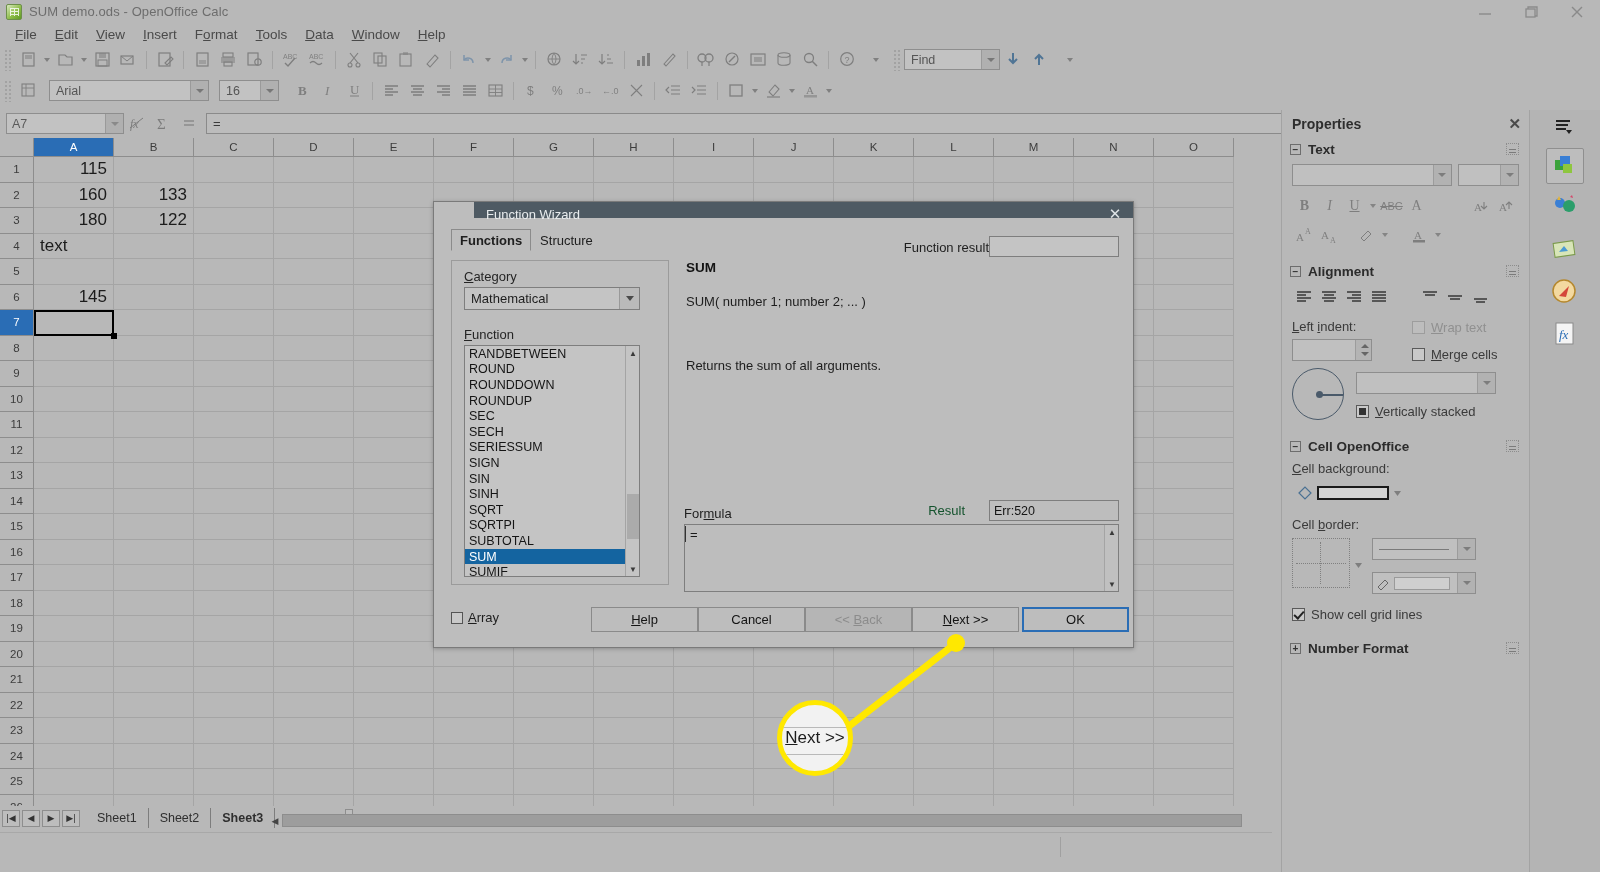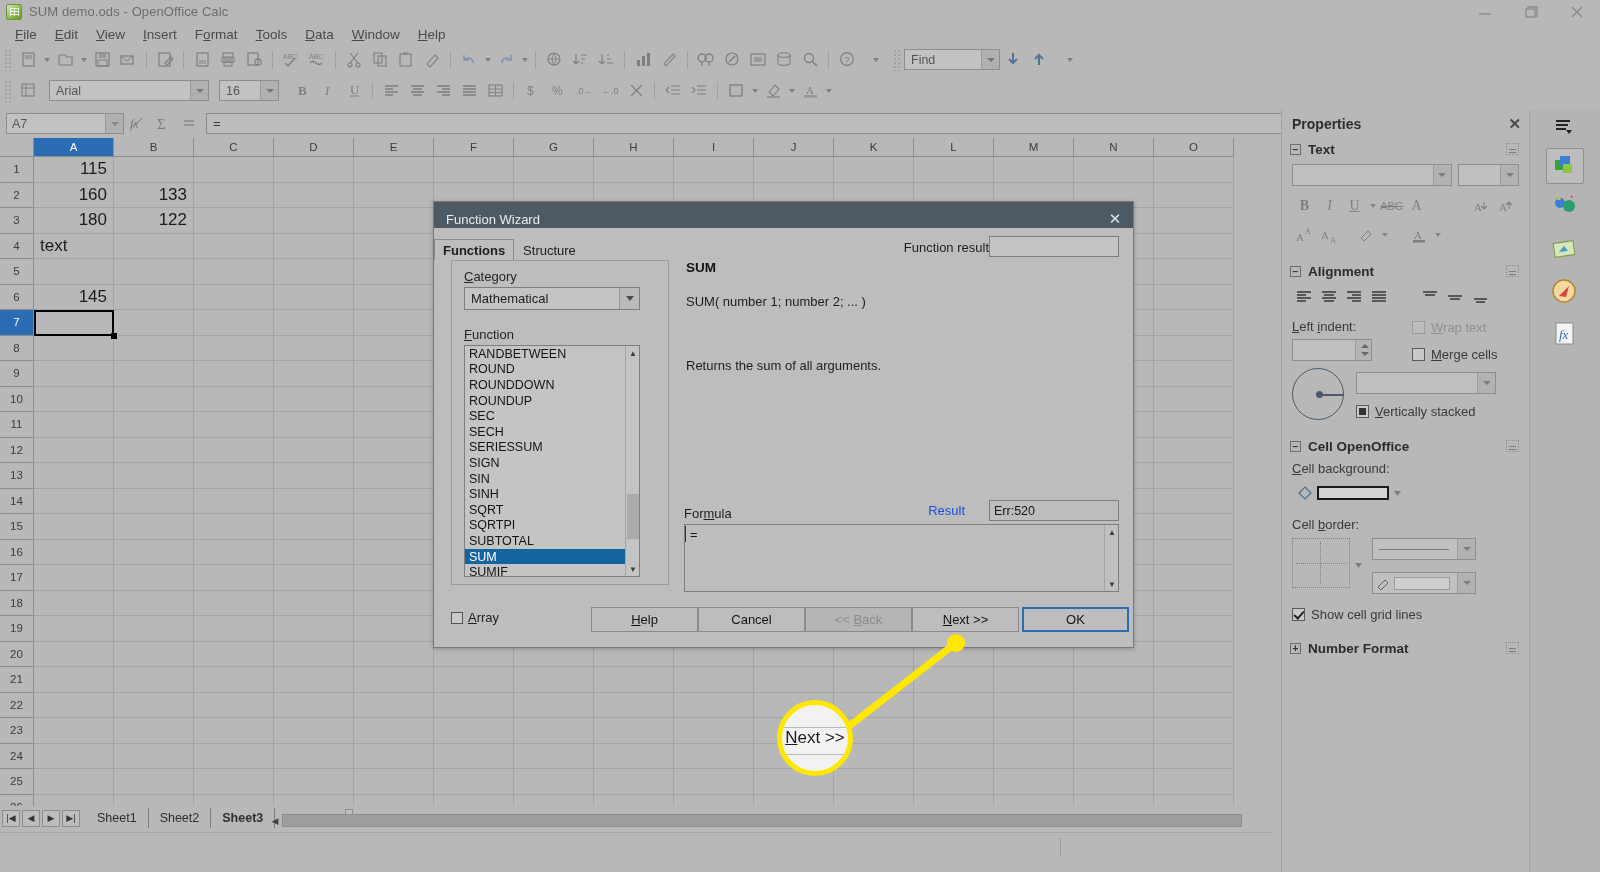--- a/index.html
+++ b/index.html
@@ -236,25 +236,25 @@
   }
   .railitem.sel{ border:1px solid #8f8f8f; background:#bdbdbd; border-radius:2px;}
 
   
   .dialog {
     position:absolute; left:433px; top:201px; width:701px; height:447px;
     background:#bdbdbd; border:1px solid #7a7a7a;
     box-shadow: 0 1px 4px rgba(0,0,0,.25);
   }
   .dlg-title {
-    height:26px; background:#4e5a63; color:#e8ecee; display:flex;align-items:center;
-    padding: 8px 6px 0 12px; font-size:13px; justify-content:space-between;
+    height:16px; background:#4e5a63; color:#e8ecee; display:flex;align-items:center;
+    padding: 8px 6px 0 12px; font-size:13px; justify-content:space-between;margin-left:40px;
   }
   .dlg-close{ width:24px;height:24px;display:flex;align-items:center;justify-content:center;font-size:15px;color:#dfe4e7;}
-  .tabs { display:flex; align-items:flex-end; height:24px; margin-top:8px;}
+  .tabs { display:flex; align-items:flex-end; padding-left:17px; height:24px; margin-top:8px;}
   .tab {
     font-size:13px; color:#202020; padding: 3px 8px 2px 8px;
     border:1px solid transparent; position:relative; top:1px;
   }
   .tab.active { font-weight:bold; border:1px solid #8b8b8b; border-bottom-color:#bdbdbd; background:#bdbdbd;}
   .leftpanel {
     position:absolute; left:17px; top:58px; width:218px; height:325px;
     border:1px solid #9b9b9b;
   }
   .lp-label{ font-size:13px; color:#252525; margin: 8px 0 3px 12px;}
@@ -278,21 +278,21 @@
 
   .rightpanel { position:absolute; left:252px; top:58px; right:14px; }
   .fn-name{ font-size:13.5px; font-weight:bold; color:#141414; }
   .fn-syn{ font-size:13px; color:#1e1e1e; margin-top:19px;}
   .fn-desc{ font-size:13px; color:#1e1e1e; margin-top:49px;}
 
   .fnresult-lab{ position:absolute; right:144px; top:38px; font-size:13px; color:#1e1e1e;}
   .fnresult-box{ position:absolute; right:14px; top:34px; width:130px; height:21px; background:#c4c4c4; border:1px solid #7e7e7e;}
 
   .formula-lab{ position:absolute; left:250px; top:304px; font-size:13px; color:#1e1e1e;}
-  .result-lab{ position:absolute; right:168px; top:301px; font-size:13px; color:#1d4ed8;}
+  .result-lab{ position:absolute; right:168px; top:301px; font-size:13px; color:#14532d;}
   .result-box{ position:absolute; right:14px; top:298px; width:130px; height:21px; background:#bdbdbd; border:1px solid #7e7e7e;
                display:flex;align-items:center;padding-left:4px;font-size:12.5px;color:#151515;}
   .formula-box{
     position:absolute; left:250px; top:322px; right:14px; height:68px;
     background:#bdbdbd; border:1px solid #7e7e7e; overflow:hidden;
   }
   .formula-text{ font-size:13px; color:#1a1a1a; padding:2px 0 0 4px; border-left:1px solid #333; display:inline-block; line-height:14px;}
   .formula-sb{ position:absolute; right:0; top:0; width:14px; height:100%; background:#c0c0c0; border-left:1px solid #a4a4a4;}
   .formula-sb .fl-arrow{ position:absolute; width:14px; }
 

